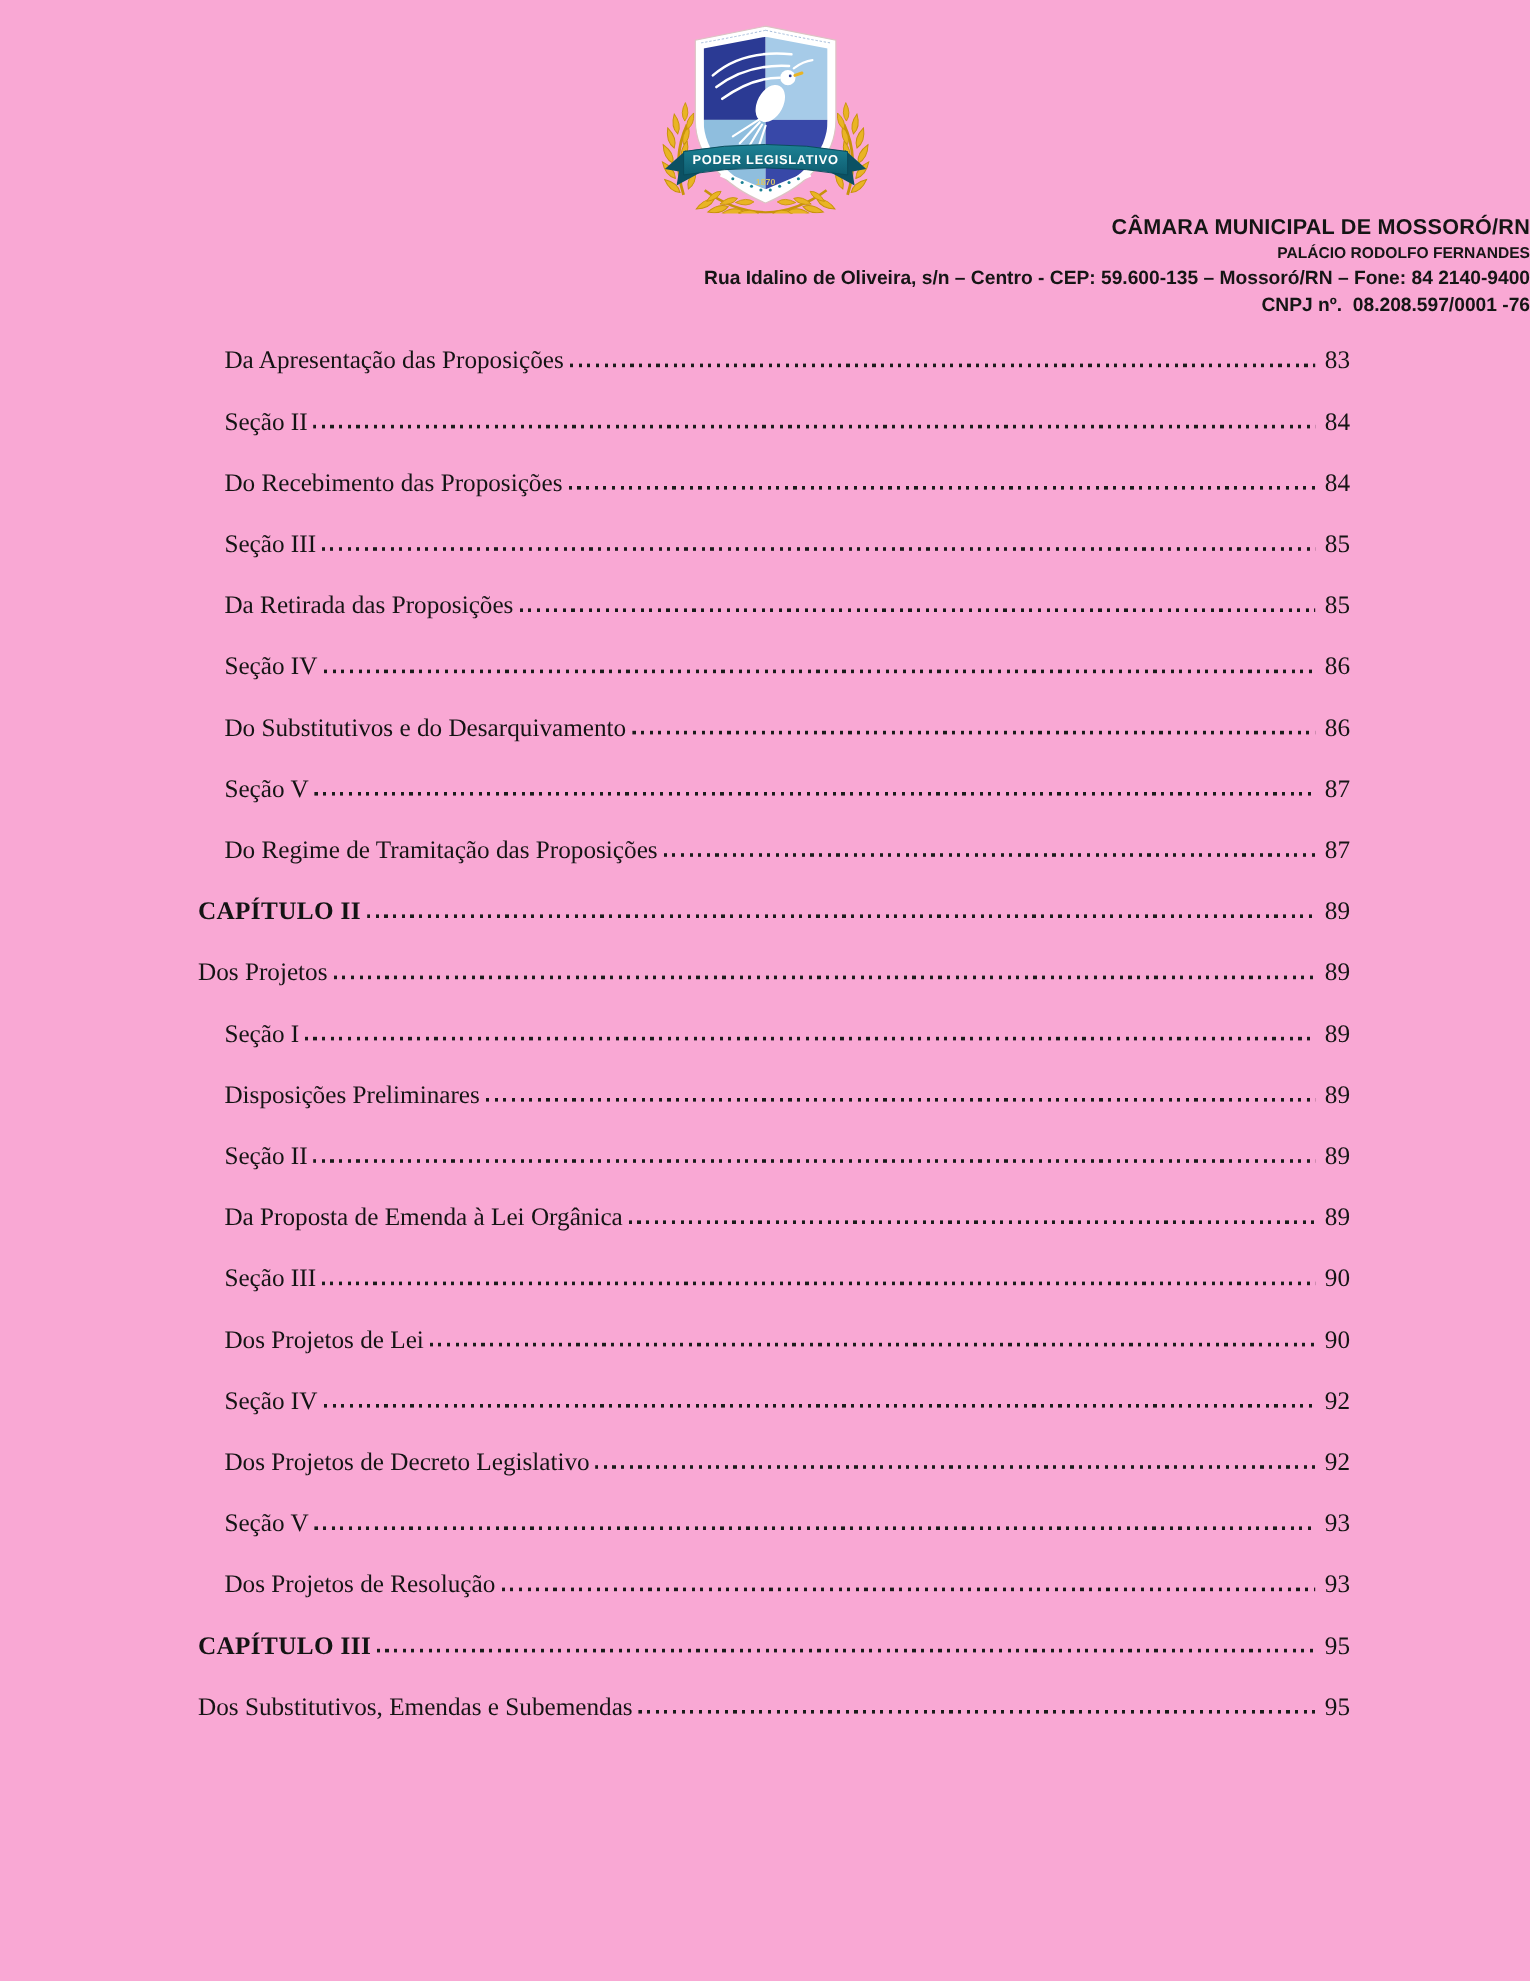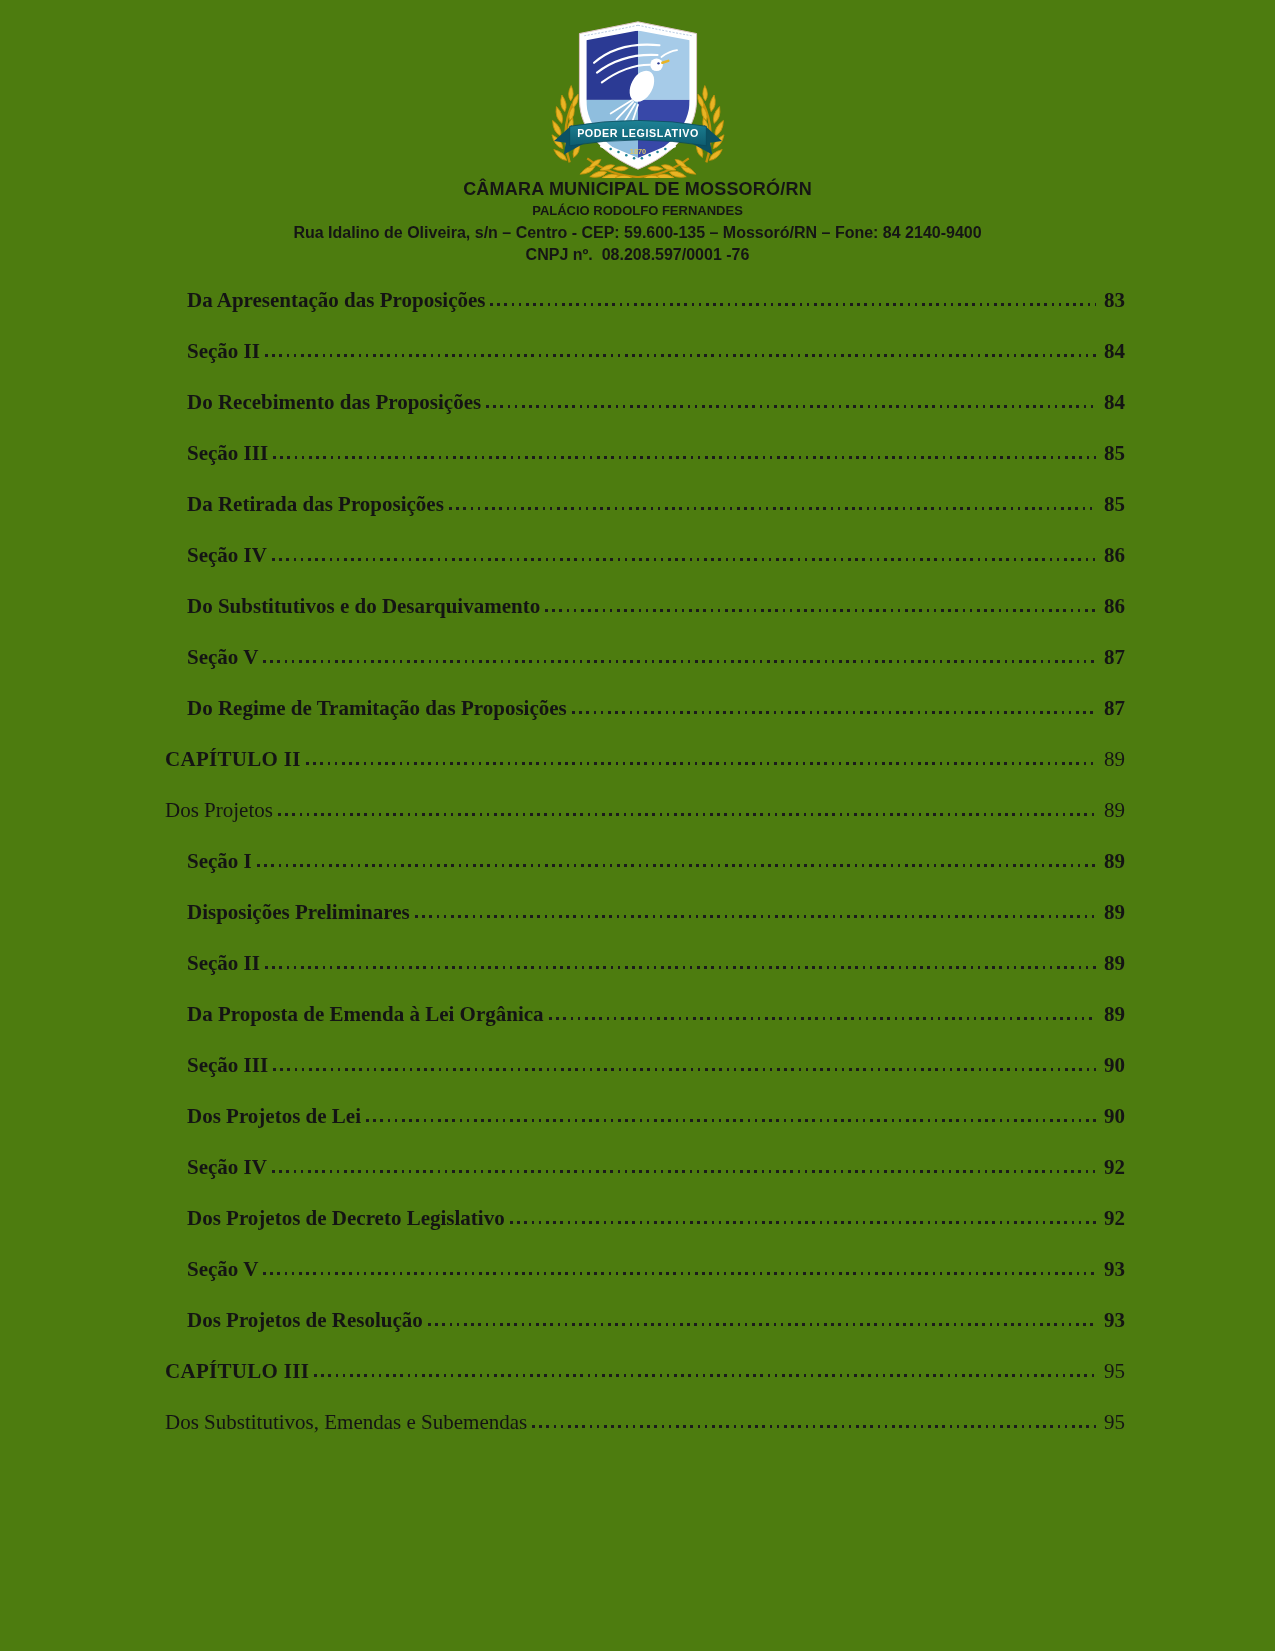--- a/index.html
+++ b/index.html
@@ -1,51 +1,52 @@
 <!DOCTYPE html>
 <html><head>
 <meta charset="utf-8">
 <style>
   html, body { margin: 0; padding: 0; background: #ffffff; }
   .page {
     position: relative;
     width: 1275px;
     height: 1651px;
     margin: 0 auto;
-    background: #4d7c0f;
+    background: #f9a8d4;
     overflow: hidden;
     color: #111;
   }
   
   .letterhead { text-align: center; padding-top: 14px; }
   .logo-wrap { line-height: 0; }
   .hline {
     font-family: "Liberation Sans", sans-serif;
     font-weight: bold;
     color: #151515;
     line-height: 22px;
+    text-align: right;
   }
   .org      { font-size: 18px; letter-spacing: 0.2px; }
   .building { font-size: 13px; }
   .address  { font-size: 16px; }
   .cnpj     { font-size: 16px; white-space: pre-wrap; }
   
   .toc {
     margin: 21px 150px 0 165px; 
     font-family: "Liberation Serif", serif;
     font-size: 21px;
     color: #141414;
   }
   .toc-row {
     display: flex;
     align-items: flex-end;
     height: 26px;
     margin-bottom: 25px;
   }
-  .toc-row.indent { padding-left: 22px; font-weight: bold; }
+  .toc-row.indent { padding-left: 22px; }
   .toc-row.bold .toc-label { font-weight: bold; letter-spacing: 0.3px; }
   .toc-label { white-space: nowrap; line-height: 26px; }
   .leader {
     flex: 1 1 auto;
     height: 3px;
     margin: 0 8px 7px 5px;
     background-image: repeating-linear-gradient(to right, #1b1b1b 0 2.6px, transparent 2.6px 7.2px);
   }
   .toc-page { white-space: nowrap; line-height: 26px; margin-top: 15px; }
 </style>

